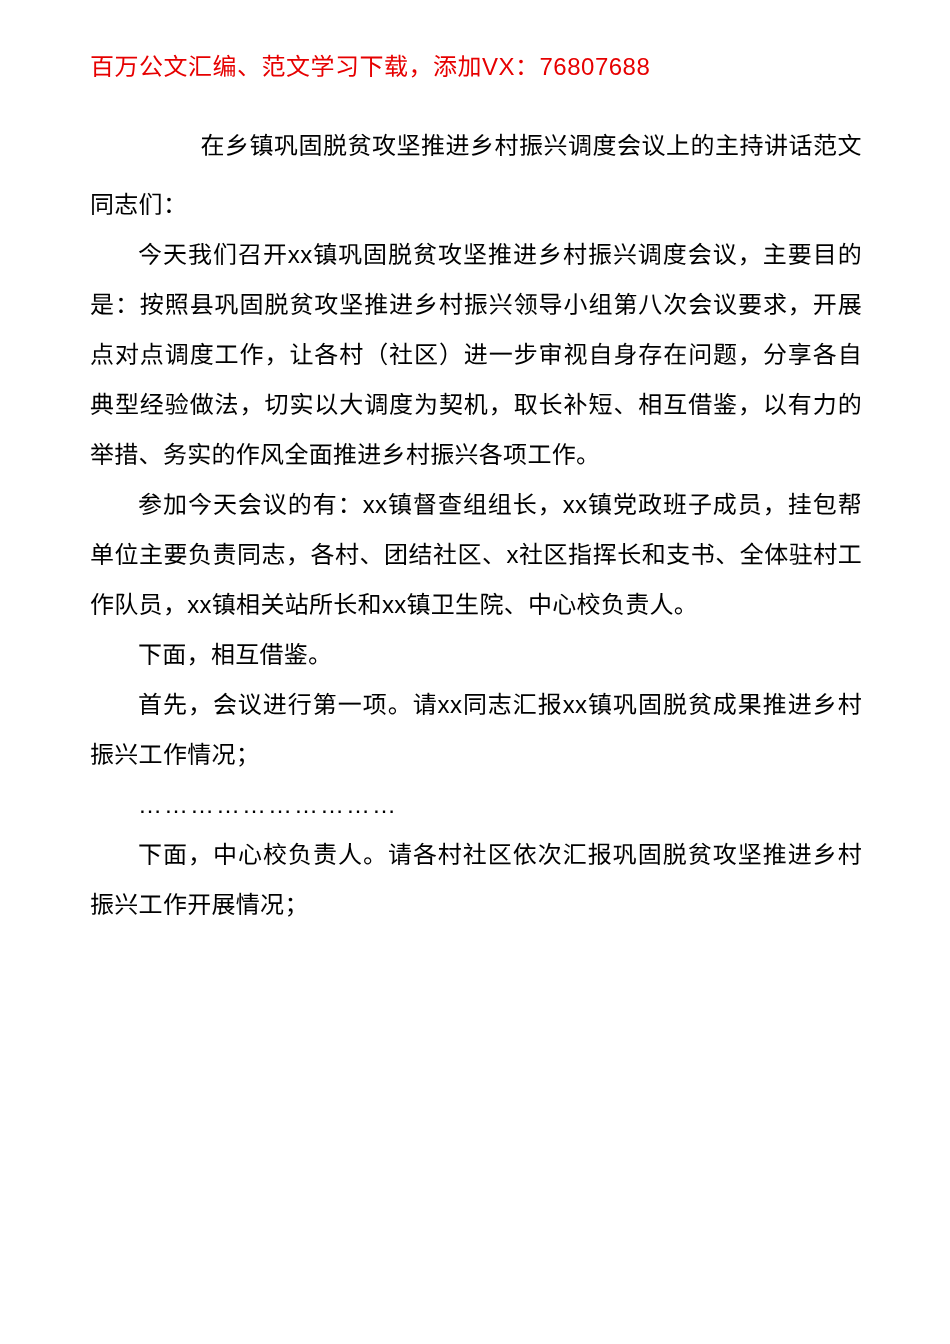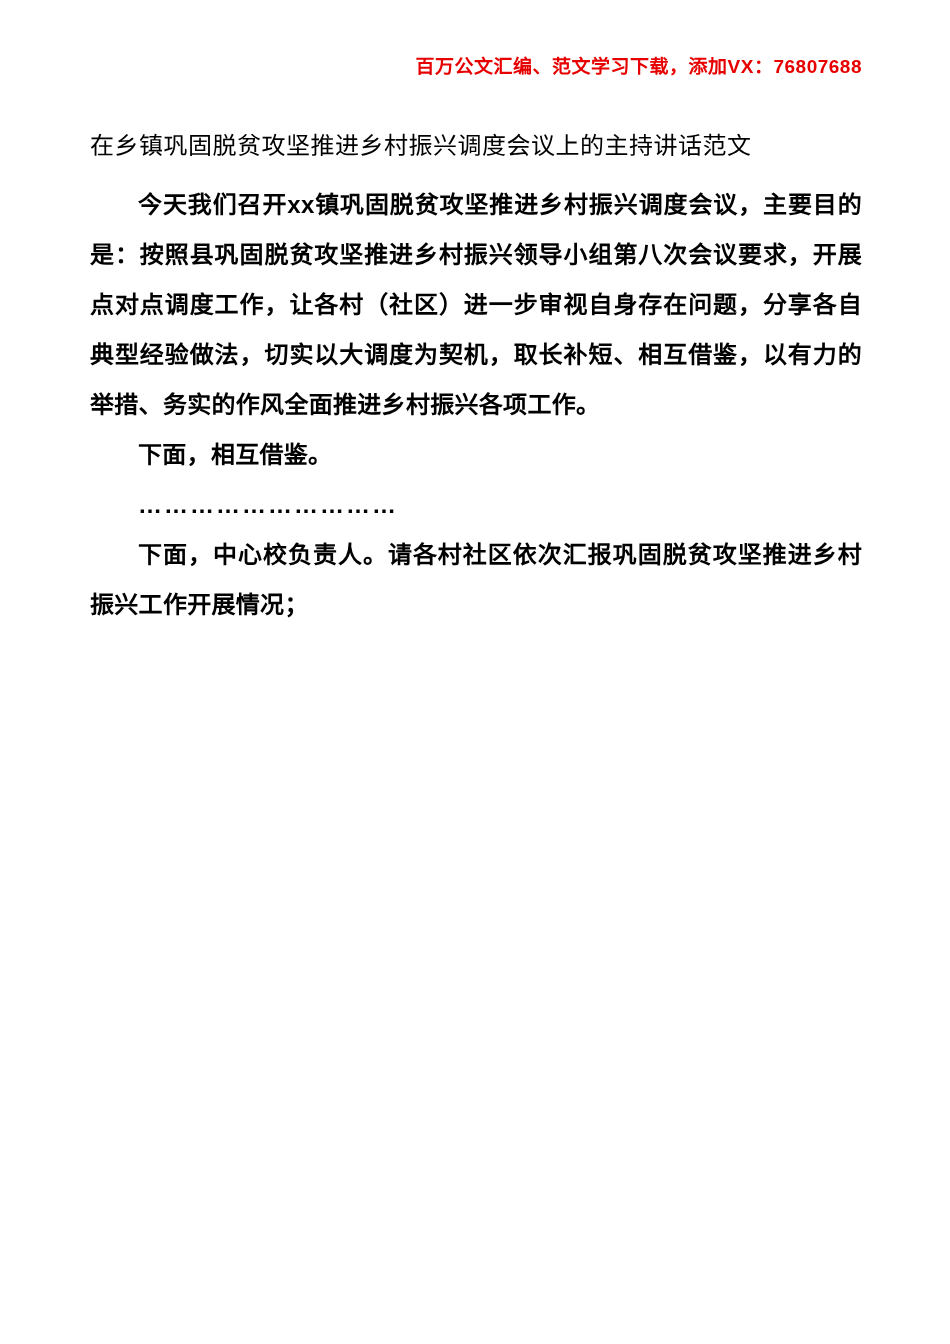--- a/index.html
+++ b/index.html
@@ -13,64 +13,65 @@
     height: 1344px;
     box-sizing: border-box;
     margin: 0 auto;
     background: var(--page_bg, #ffffff);
     padding: 52px 88px 40px 90px;
     font-family: "Liberation Sans", "DejaVu Sans", sans-serif;
     color: var(--text_black, #000000);
     overflow: hidden;
   }
   .promo-banner {
-    text-align: right;
-    font-size: 19px;
+    text-align: left;
+    font-size: 24px;
     line-height: 30px;
     color: var(--promo_red, #e60000);
     letter-spacing: 0.5px;
     white-space: nowrap;
-    font-weight: bold;
   }
   .doc-title {
     margin: 46px 0 0 0;
-    text-align: left;
+    text-align: right;
     font-size: 24px;
     line-height: 36px;
     font-weight: 500;
     letter-spacing: 0.5px;
   }
   .doc-body {
     margin-top: 16px;
     font-size: 24px;
     line-height: 50px;
     text-align: justify;
     letter-spacing: 0.3px;
   }
   .para {
     margin: 0;
     text-indent: 0;
   }
   .para.indent {
     text-indent: 2em;
-    font-weight: bold;
   }
   .para.dots {
     letter-spacing: 2px;
   }
 </style>
 </head>
 <body>
 
 <div class="page">
 
   <div class="promo-banner">百万公文汇编、范文学习下载，添加VX：76807688</div>
 
   <h1 class="doc-title">在乡镇巩固脱贫攻坚推进乡村振兴调度会议上的主持讲话范文</h1>
 
   <div class="doc-body">
+    <p class="para">同志们：</p>
     <p class="para indent">今天我们召开xx镇巩固脱贫攻坚推进乡村振兴调度会议，主要目的是：按照县巩固脱贫攻坚推进乡村振兴领导小组第八次会议要求，开展点对点调度工作，让各村（社区）进一步审视自身存在问题，分享各自典型经验做法，切实以大调度为契机，取长补短、相互借鉴，以有力的举措、务实的作风全面推进乡村振兴各项工作。</p>
+    <p class="para indent">参加今天会议的有：xx镇督查组组长，xx镇党政班子成员，挂包帮单位主要负责同志，各村、团结社区、x社区指挥长和支书、全体驻村工作队员，xx镇相关站所长和xx镇卫生院、中心校负责人。</p>
     <p class="para indent">下面，相互借鉴。</p>
+    <p class="para indent">首先，会议进行第一项。请xx同志汇报xx镇巩固脱贫成果推进乡村振兴工作情况；</p>
     <p class="para indent dots">…………………………</p>
     <p class="para indent">下面，中心校负责人。请各村社区依次汇报巩固脱贫攻坚推进乡村振兴工作开展情况；</p>
   </div>
 
 </div>
 
 </body></html>

